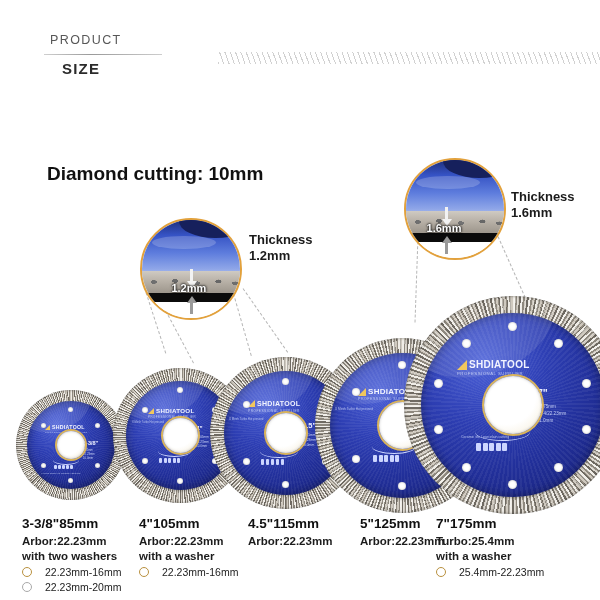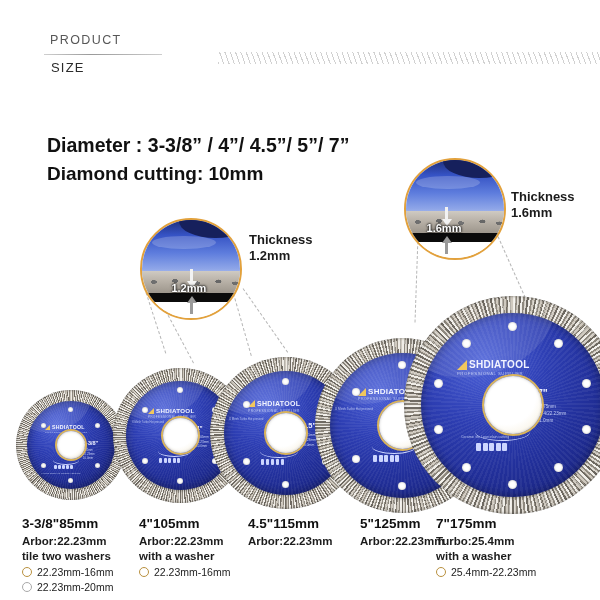--- a/index.html
+++ b/index.html
@@ -16,22 +16,22 @@
   .hdr-product{
     position:absolute;left:50px;top:33px;
     font-size:12.5px;letter-spacing:1.4px;color:#575757;
     font-family:"Liberation Sans",sans-serif;
   }
   .hdr-rule{
     position:absolute;left:44px;top:54px;width:118px;height:1px;
     background:linear-gradient(90deg,#cfcfcf 0%,#9a9a9a 40%,#cdcdcd 100%);
   }
   .hdr-size{
-    position:absolute;left:51px;top:60px;
-    font-size:13px;letter-spacing:1.2px;color:#2b2b2b;font-weight:normal;
+    position:absolute;left:62px;top:60px;
+    font-size:15px;letter-spacing:1.2px;color:#2b2b2b;font-weight:bold;
   }
   .hatch{
     position:absolute;left:218px;top:52px;width:382px;height:12px;
     background-image:repeating-linear-gradient(70deg,#c9c9c9 0 1px,rgba(0,0,0,0) 1px 5px);
     opacity:.85;
   }
 
   
   .title{
     position:absolute;left:47px;top:104px;
@@ -122,39 +122,38 @@
   .microtext{position:absolute;color:#b6c1ee;white-space:nowrap;}
 
   
   .leader{position:absolute;height:0;border-top:1px dashed #b6b6b6;
     transform-origin:left center;}
 
   
   .spec{position:absolute;}
   .spec-title{font-size:13.5px;font-weight:bold;color:#111;white-space:nowrap;}
   .spec-line{font-size:11.5px;font-weight:bold;color:#1c1c1c;white-space:nowrap;line-height:1.28;}
-  .opt{display:flex;align-items:center;gap:5px;margin-top:3px;text-align:right;}
+  .opt{display:flex;align-items:center;gap:13px;margin-top:3px;text-align:right;}
   .opt-ring{width:10px;height:10px;border-radius:50%;box-sizing:border-box;flex:0 0 auto;}
   .opt-ring.gold{border:1.6px solid #b9913f;}
   .opt-ring.grey{border:1.6px solid #a9a9a9;}
   .opt-txt{font-size:10.5px;color:#222;white-space:nowrap;}
 </style>
 </head>
 <body>
 
 <div class="stage">
 
   <div class="hdr-wrap">
     <div class="hdr-product">PRODUCT</div>
     <div class="hdr-rule"></div>
     <div class="hdr-size">SIZE</div>
     <div class="hatch"></div>
   </div>
 
-  <div class="subtitle">Diameter :  3-3/8” / 4”/ 4.5”/ 5”/ 7”</div>
   <div class="subtitle2">Diamond cutting: 10mm</div>
 
   <div class="leader" style="left:146px;top:292px;width:64px;transform:rotate(72deg);"></div>
   <div class="leader" style="left:156px;top:292px;width:80px;transform:rotate(62deg);"></div>
   <div class="leader" style="left:232px;top:288px;width:70px;transform:rotate(74deg);"></div>
   <div class="leader" style="left:243px;top:288px;width:78px;transform:rotate(55deg);"></div>
   <div class="leader" style="left:418px;top:236px;width:86px;transform:rotate(92deg);"></div>
   <div class="leader" style="left:498px;top:236px;width:72px;transform:rotate(66deg);"></div>
 
   <div class="blade" style="left:16px;top:390px;width:110px;height:110px;">
@@ -348,21 +347,21 @@
     <div class="arrow-up" style="left:36.5%;top:78%;border-left:5px solid transparent;border-right:5px solid transparent;border-bottom:7px solid #9a9a9a;"></div>
   </div>
   <div class="thick-label" style="left:511px;top:189px;">
     <div>Thickness</div>
     <div>1.6mm</div>
   </div>
 
   <div class="spec" style="left:22px;top:516px;">
     <div class="spec-title">3-3/8"85mm</div>
     <div class="spec-line" style="margin-top:3px;">Arbor:22.23mm</div>
-    <div class="spec-line">tile two washers</div>
+    <div class="spec-line">with two washers</div>
     <div class="opt">
       <span class="opt-ring gold"></span>
       <span class="opt-txt">22.23mm-16mm</span>
     </div>
     <div class="opt">
       <span class="opt-ring grey"></span>
       <span class="opt-txt">22.23mm-20mm</span>
     </div>
   </div>
 

